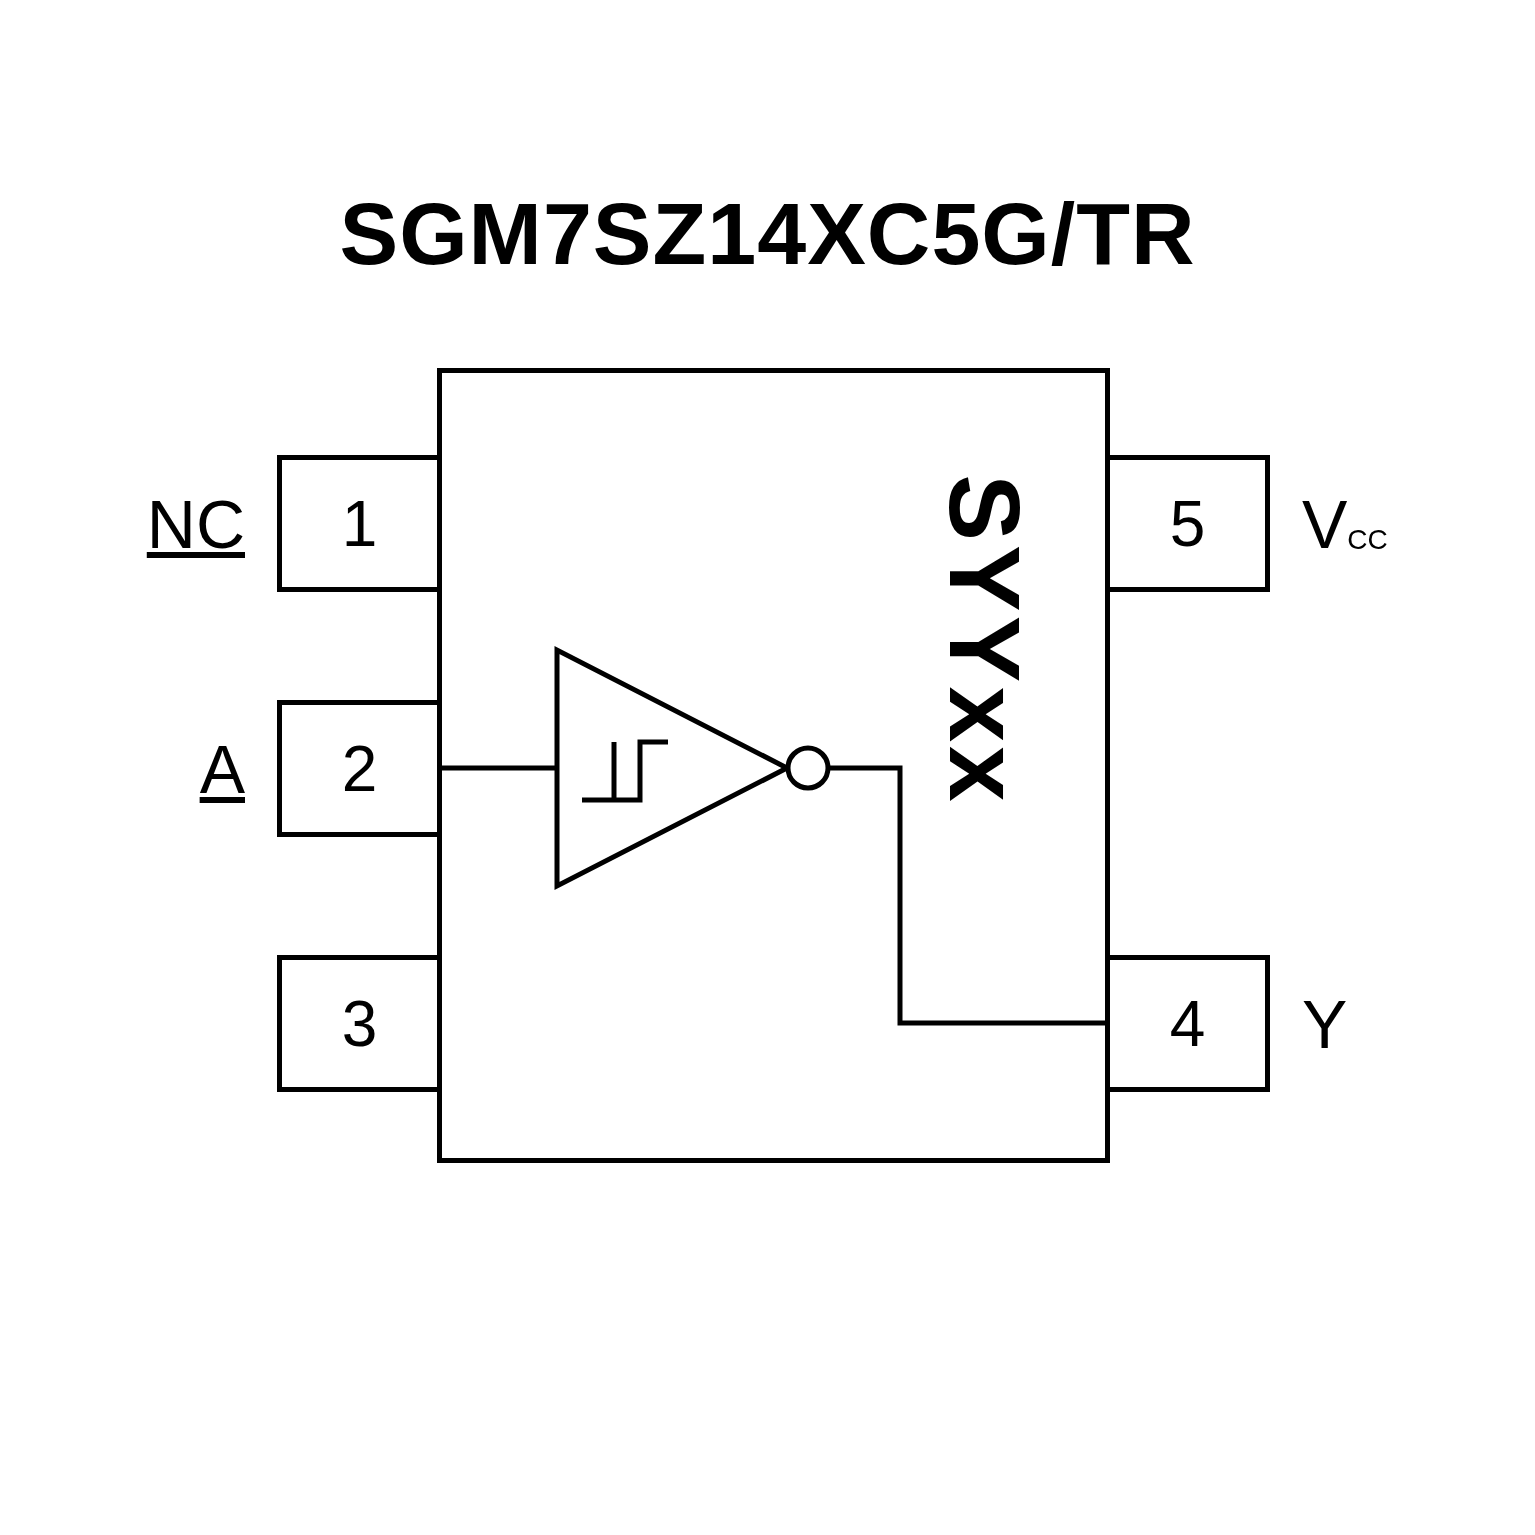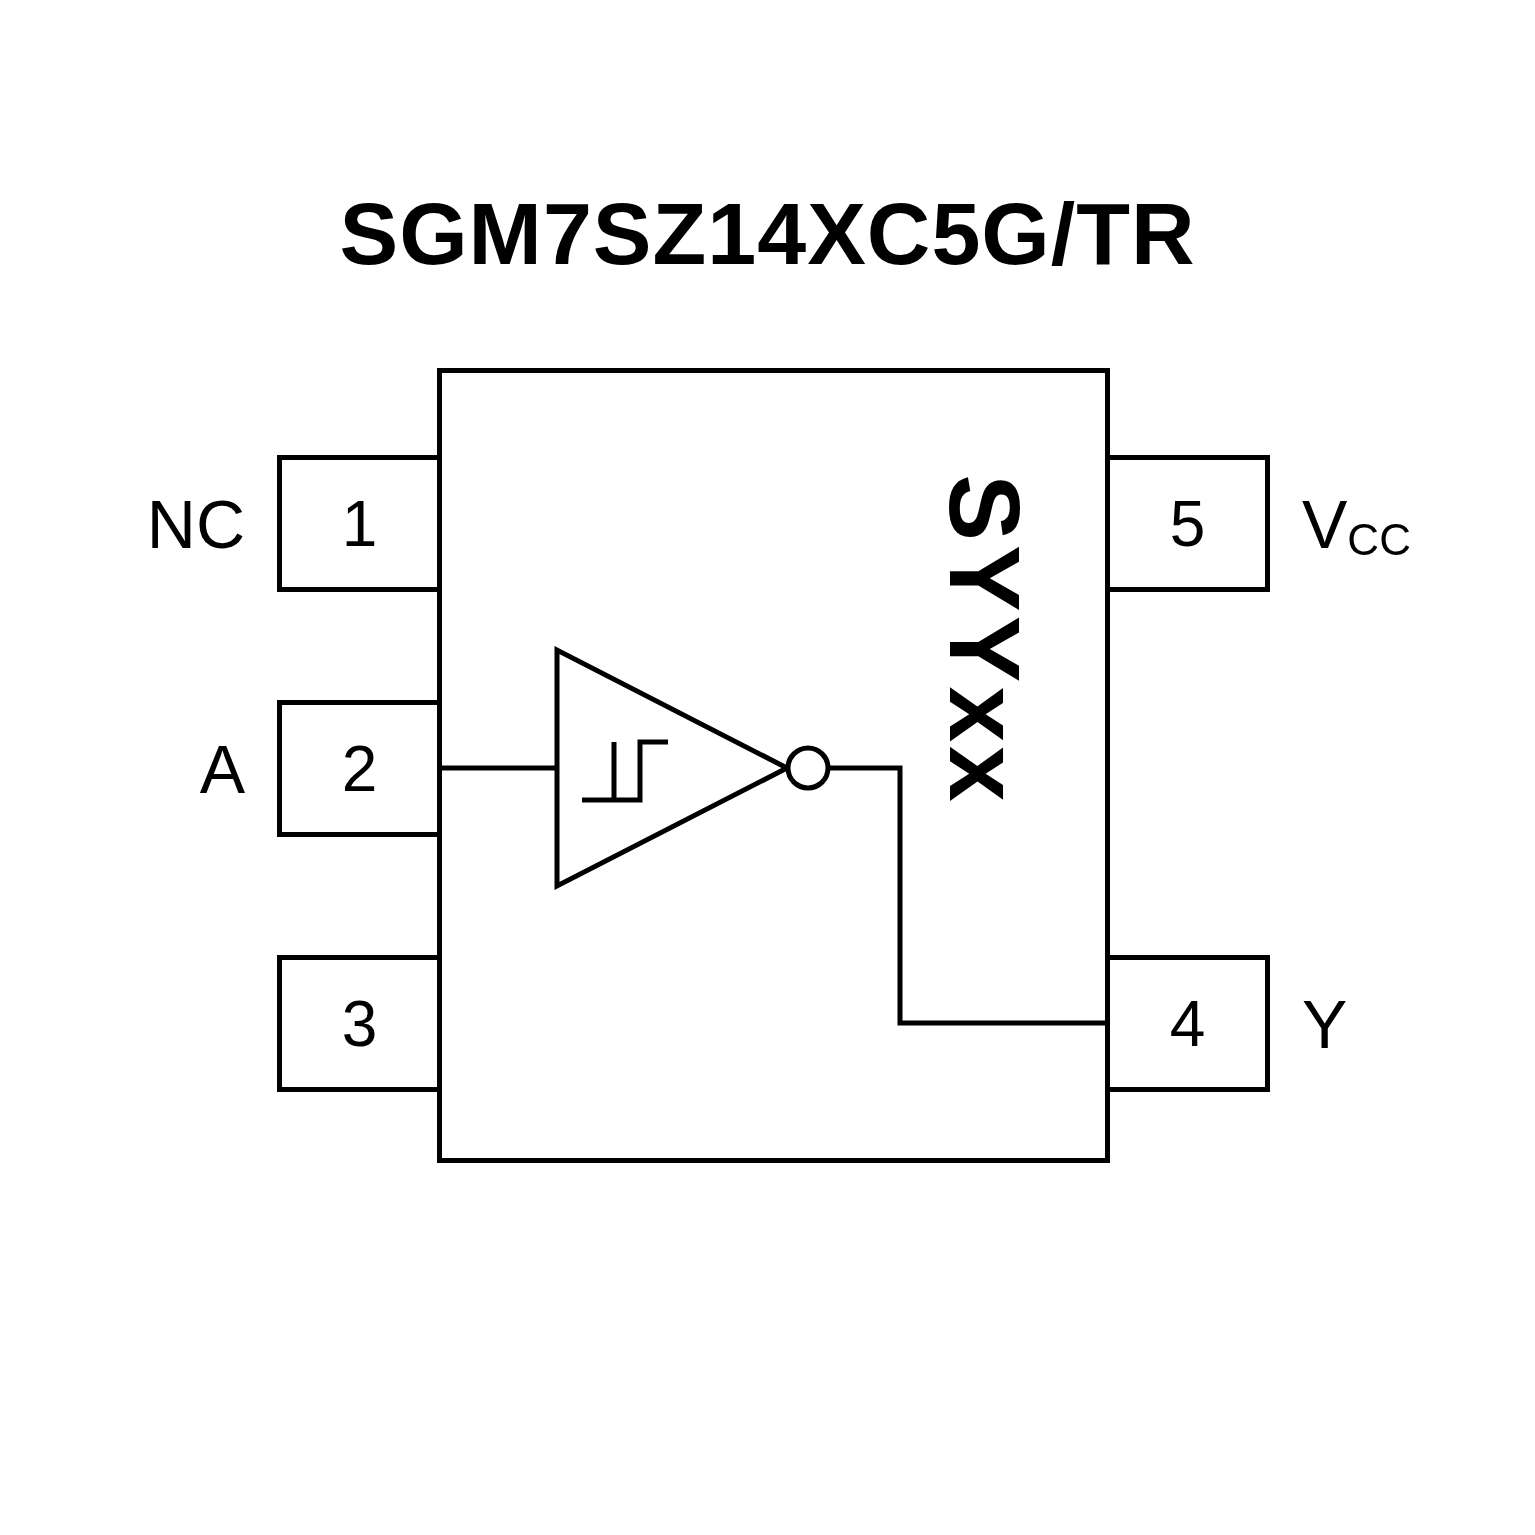--- a/index.html
+++ b/index.html
@@ -68,24 +68,24 @@
   .pin-box.left  { left: 277px; }
   .pin-box.right { left: 1105px; }
   .pin-label {
     position: absolute;
     height: 137px;
     display: flex;
     align-items: center;
     font-size: 68px;
     white-space: nowrap;
   }
-  .pin-label.left-label  { left: 30px;  width: 215px; justify-content: flex-end; }
+  .pin-label.left-label  { left: 30px;  width: 215px; justify-content: flex-end; text-decoration: underline; }
   .pin-label.right-label { left: 1302px; width: 230px; justify-content: flex-start; }
   .pin-label .sub {
-    font-size: 44px;
+    font-size: 28px;
     position: relative;
     top: 16px;
     letter-spacing: 0;
   }
 </style>
 </head>
 <body>
 
 <div class="canvas">
 

